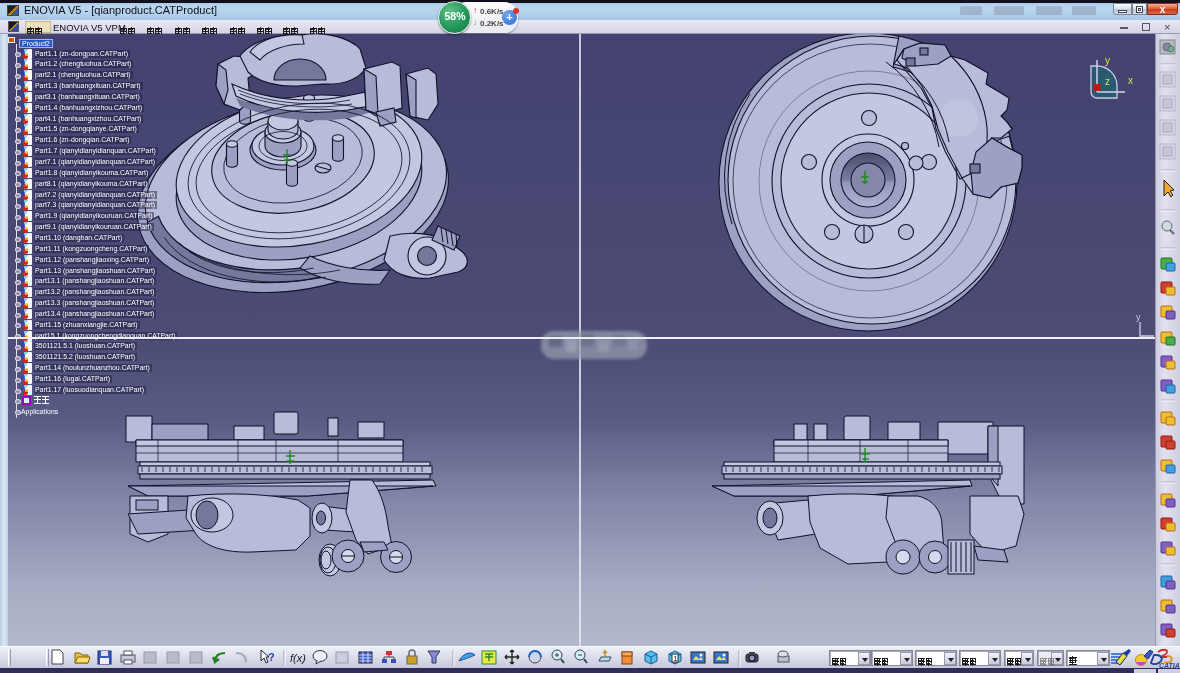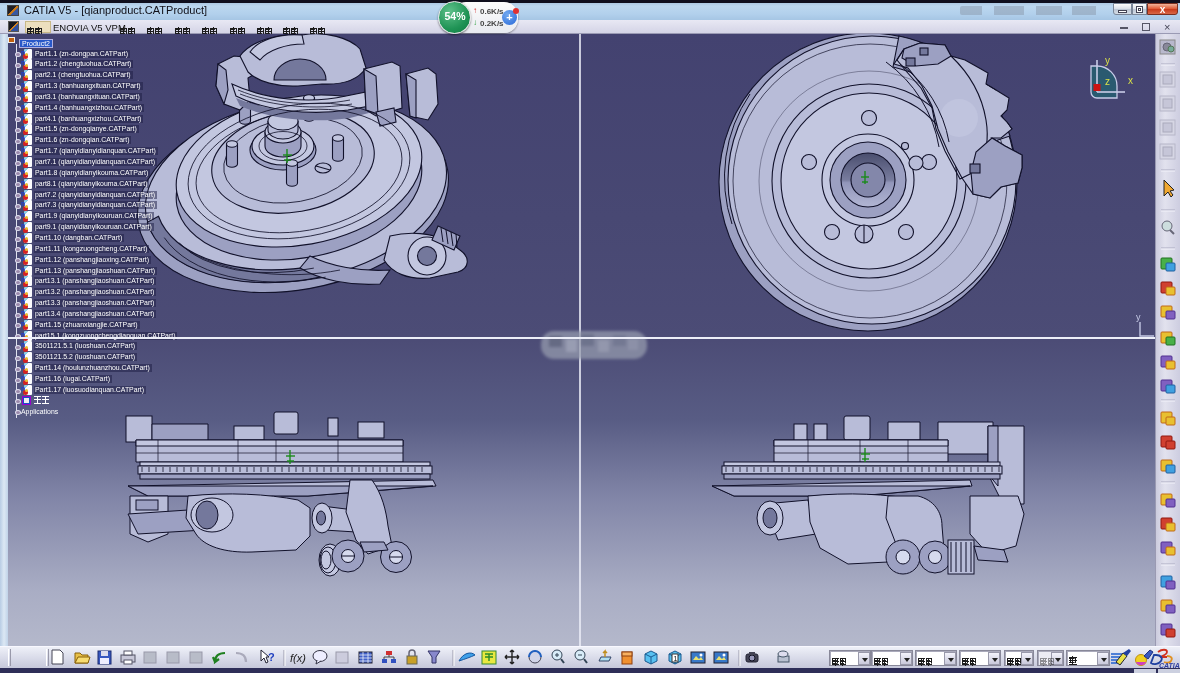--- a/index.html
+++ b/index.html
@@ -17,21 +17,21 @@
  background:
   linear-gradient(#fff,#fff) 0 0/100% 1px no-repeat,
   linear-gradient(#fff,#fff) 0 45%/100% 1px no-repeat,
   linear-gradient(#fff,#fff) 0 100%/100% 1px no-repeat,
   linear-gradient(#fff,#fff) 50% 0/1px 100% no-repeat;}
 </style></head><body>
 
 <div class="abs" style="left:0;top:0;width:1180px;height:20px;background:linear-gradient(180deg,#9db8d4 0%,#bcd8f0 30%,#b2d0ec 70%,#a6c6e4 100%)">
  <div class="abs" style="left:0;top:0;width:1180px;height:3px;background:#10101e"></div>
  <div class="abs" style="left:7px;top:5px;width:12px;height:11px;background:linear-gradient(135deg,#202028 45%,#c87818 45% 60%,#3858a0 60%);border:1px solid #444"></div>
- <div class="abs" style="left:24px;top:4px;font-size:11px;color:#101018">CATIA V5 - [qianproduct.CATProduct]</div>
+ <div class="abs" style="left:24px;top:4px;font-size:11px;color:#101018">ENOVIA V5 - [qianproduct.CATProduct]</div>
  <div class="abs" style="left:960px;top:6px;width:145px;height:9px;opacity:.5;background:
    linear-gradient(#8a99ac,#8a99ac) 0px 0/22px 9px no-repeat,
    linear-gradient(#8a99ac,#8a99ac) 34px 0/30px 9px no-repeat,
    linear-gradient(#8a99ac,#8a99ac) 76px 0/26px 9px no-repeat,
    linear-gradient(#8a99ac,#8a99ac) 112px 0/24px 9px no-repeat;border-radius:2px"></div>
  <div class="abs" style="left:1113px;top:3px;width:65px;height:13px">
    <div class="abs" style="left:0;top:0;width:19px;height:12px;background:linear-gradient(180deg,#fdfdfd,#dce2ea 45%,#bcc6d4 50%,#d4dce6);border:1px solid #7a8698;border-radius:0 0 0 3px">
      <div class="abs" style="left:4px;top:6px;width:9px;height:3px;background:#fff;border:1px solid #445"></div>
       </div>
    <div class="abs" style="left:19px;top:0;width:15px;height:12px;background:linear-gradient(180deg,#fdfdfd,#dce2ea 45%,#bcc6d4 50%,#d4dce6);border:1px solid #7a8698">
@@ -737,19 +737,19 @@
 <text x="49" y="20" font-size="7" font-style="italic" font-weight="bold" fill="#3040a0">CATIA</text>
 </svg>
 </div>
 <div class="abs" style="left:0;top:668px;width:1180px;height:5px;background:#2e2e58">
 <div class="abs" style="left:1134px;top:1px;width:22px;height:4px;background:#ccd0e0"></div>
 <div class="abs" style="left:1158px;top:1px;width:22px;height:4px;background:#ccd0e0"></div>
   </div>
 <div class="abs" style="left:438px;top:2px;width:66px;height:31px">
  <div class="abs" style="left:14px;top:0;width:66px;height:31px;background:linear-gradient(180deg,#fdfdfd,#e8eaf0);border-radius:14px;box-shadow:0 1px 2px rgba(0,0,0,.4)"></div>
  <div class="abs" style="left:0;top:-1px;width:33px;height:33px;border-radius:50%;background:radial-gradient(circle at 35% 30%,#5ec08a,#1f9355 60%,#0e7a40);box-shadow:0 1px 2px rgba(0,0,0,.5);border:1px solid #e8e8e8"></div>
- <div class="abs" style="left:1px;top:8px;width:32px;text-align:center;color:#fff;font-size:10.5px;font-weight:bold">54%</div>
+ <div class="abs" style="left:1px;top:8px;width:32px;text-align:center;color:#fff;font-size:10.5px;font-weight:bold">58%</div>
  <div class="abs" style="left:35px;top:4px;color:#d03030;font-size:8px">↑</div>
  <div class="abs" style="left:35px;top:16px;color:#30a040;font-size:8px">↓</div>
  <div class="abs" style="left:42px;top:4.5px;color:#444;font-size:8px;font-weight:bold">0.6K/s</div>
  <div class="abs" style="left:42px;top:16.5px;color:#444;font-size:8px;font-weight:bold">0.2K/s</div>
  <div class="abs" style="left:64px;top:8px;width:15px;height:15px;border-radius:50%;background:radial-gradient(circle at 35% 30%,#70a8f0,#2868d8);color:#fff;font-size:11px;text-align:center;line-height:14px;font-weight:bold">+</div>
  <div class="abs" style="left:75px;top:6px;width:6px;height:6px;border-radius:50%;background:#e03030"></div>
 </div>
 </body></html>

